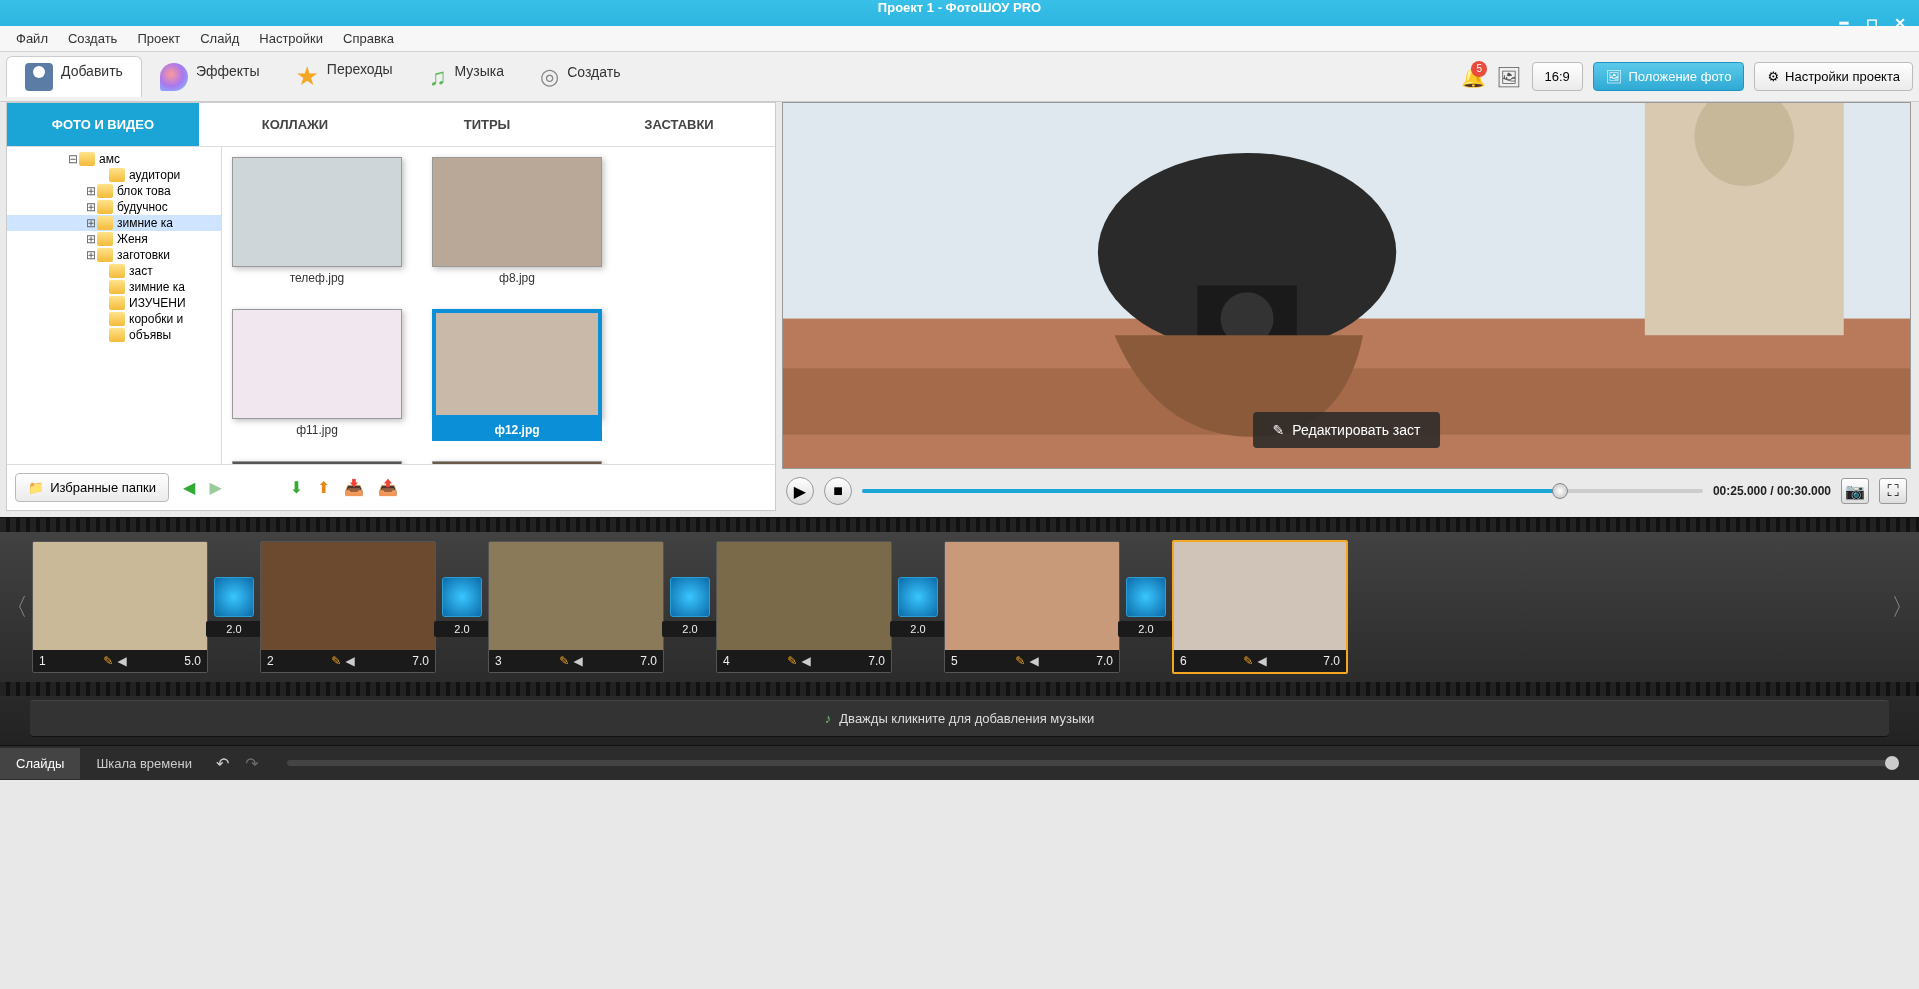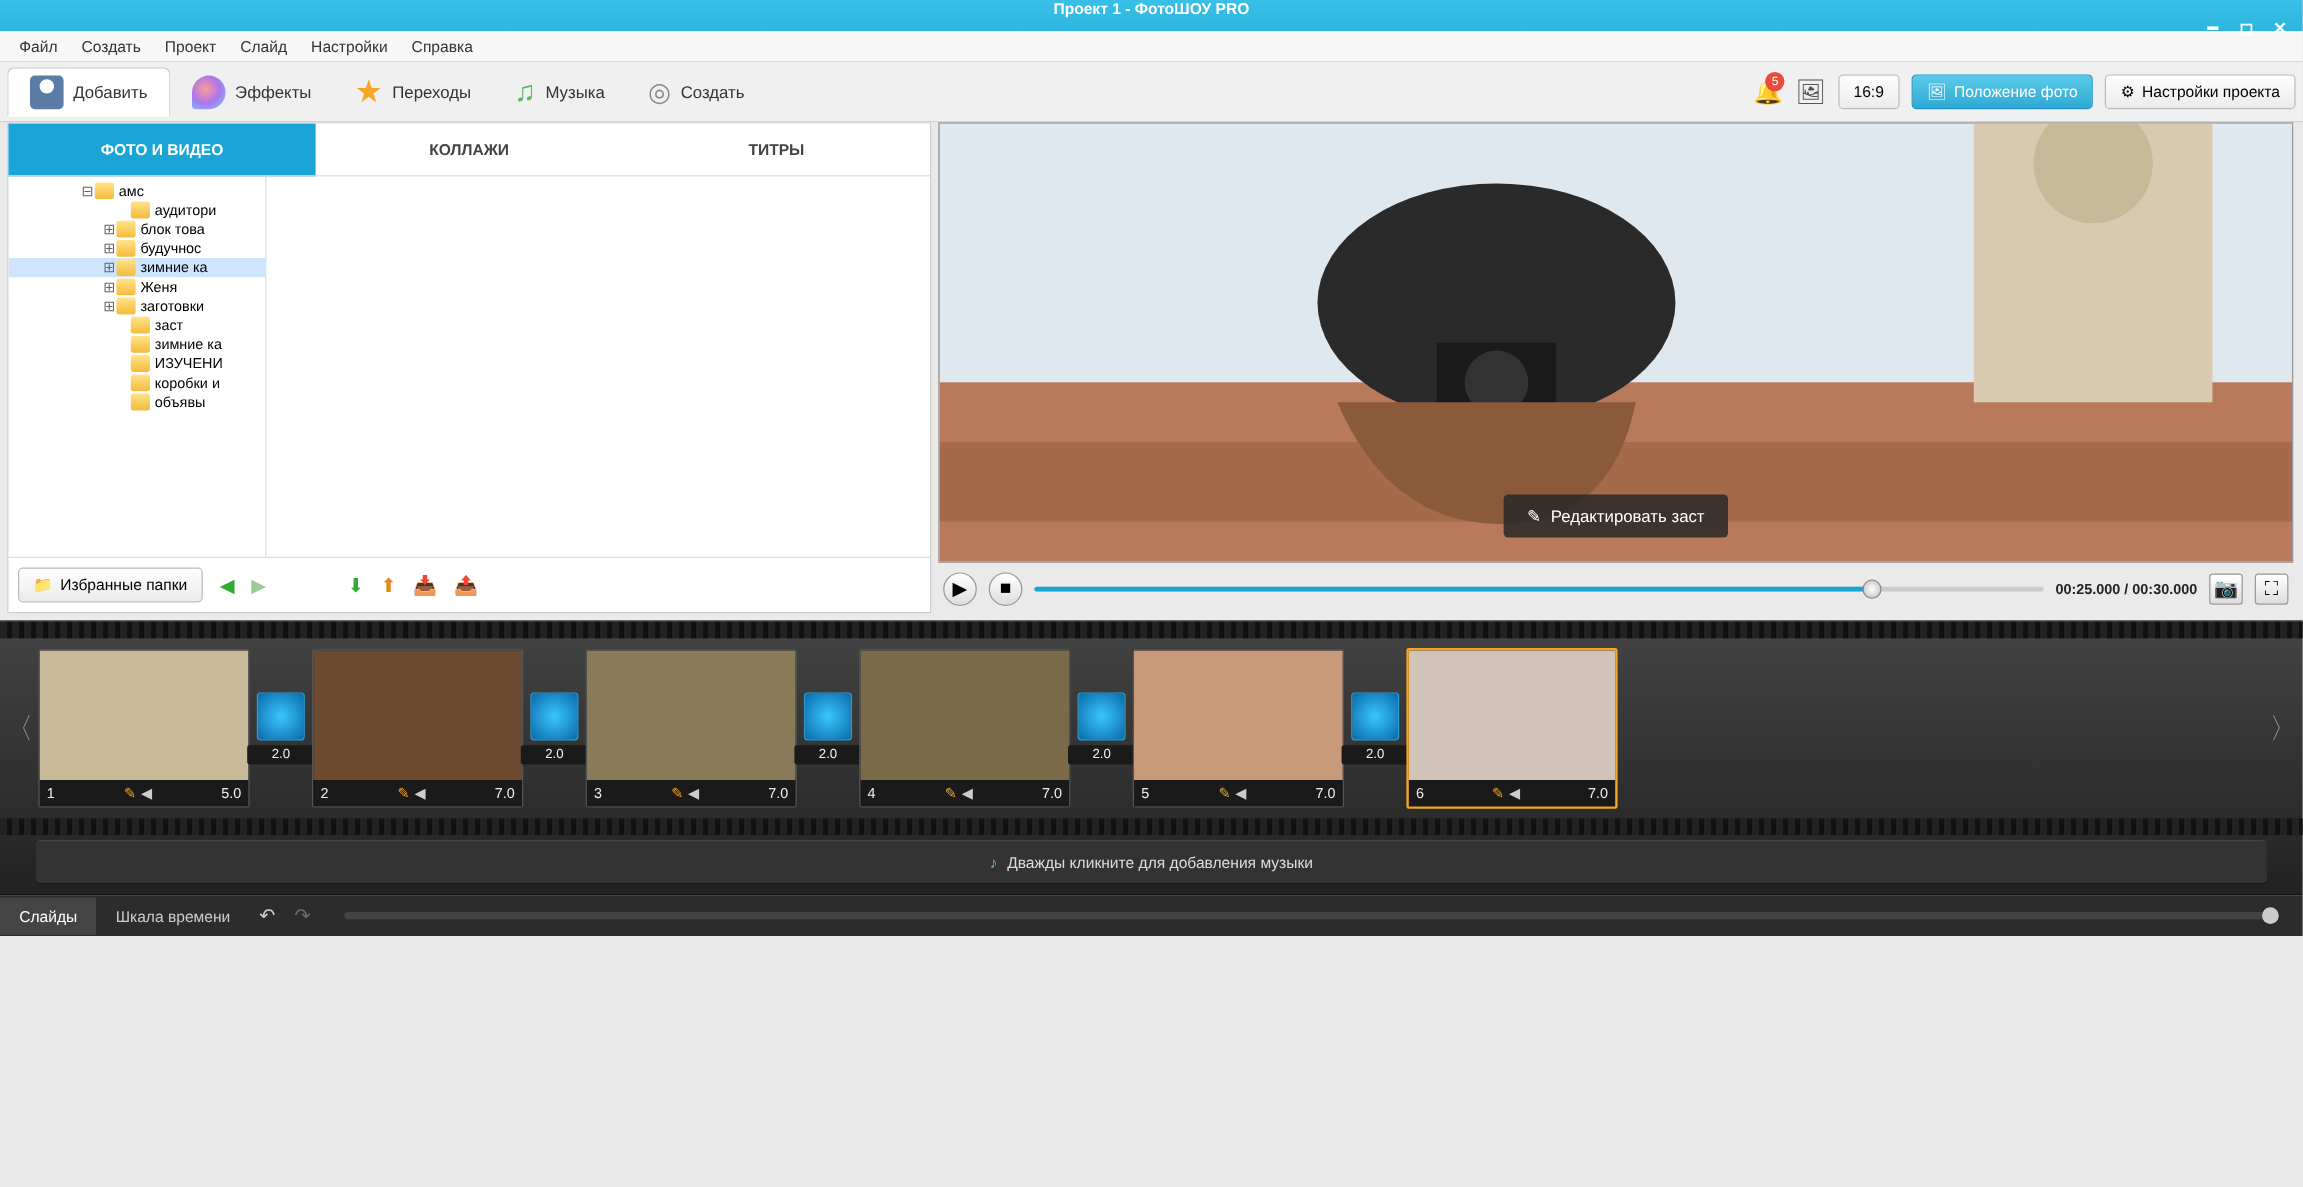--- a/index.html
+++ b/index.html
@@ -10,21 +10,21 @@
 .titlebar .appicon { width: 18px; height: 18px; background: radial-gradient(circle at 30% 30%, #ffc04a, #e07a1a); border-radius: 50%; margin-right: 6px; }
 .titlebar .ctl { margin-left: auto; display: flex; gap: 2px; }
 .titlebar .ctl span { width: 26px; height: 16px; display: flex; align-items: center; justify-content: center; color: #fff; font-size: 14px; cursor: pointer; }
 
 
 .menubar { background: #f7f7f7; border-bottom: 1px solid #d0d0d0; height: 26px; display: flex; align-items: center; padding: 0 6px; font-size: 13px; color: #333; }
 .menubar span { padding: 4px 10px; cursor: pointer; }
 
 
 .topbar { display: flex; align-items: center; background: #f0f0f0; border-bottom: 1px solid #ccc; height: 50px; padding: 4px 6px; }
-.toptab { display: flex; align-items: center; gap: 8px; padding: 6px 18px; font-size: 14px; color: #333; cursor: pointer; border-radius: 6px 6px 0 0; }
+.toptab { display: flex; gap: 8px; padding: 6px 18px; font-size: 14px; color: #333; cursor: pointer; border-radius: 6px 6px 0 0; }
 .toptab.active { background: #fff; border: 1px solid #ccc; border-bottom: none; }
 .toptab .ico { width: 28px; height: 28px; display: inline-block; }
 .rightctls { margin-left: auto; display: flex; align-items: center; gap: 10px; }
 .bellwrap { position: relative; }
 .bellwrap .badge { position: absolute; top: -4px; left: 10px; background: #e94b3c; color: #fff; border-radius: 50%; width: 16px; height: 16px; font-size: 10px; display: flex; align-items: center; justify-content: center; }
 .btn { background: linear-gradient(#fefefe,#ebebeb); border: 1px solid #bbb; border-radius: 4px; padding: 6px 12px; font-size: 13px; cursor: pointer; display: flex; align-items: flex-start; gap: 6px; }
 .btn.blue { background: linear-gradient(#5bcaea,#2fa9d4); color: #fff; border-color: #1e95c4; }
 
 
 .mainrow { display: flex; height: 415px; background: #eaeaea; }
@@ -156,20 +156,21 @@
   </div>
 </div>
 
 <div class="mainrow">
 
   <div class="leftpane">
     <div class="subtabs">
       <div class="subtab active">ФОТО И ВИДЕО</div>
       <div class="subtab">КОЛЛАЖИ</div>
       <div class="subtab">ТИТРЫ</div>
+      <div class="subtab">ЗАСТАВКИ</div>
     </div>
     <div class="browsewrap">
       <div class="tree" id="tree">
           <div class="item" style="padding-left: 60px;">
             <span class="exp">⊟</span>
             <span class="fld"></span>
             <span>амс</span>
           </div>
           <div class="item" style="padding-left: 90px;">
             <span class="exp"></span>
@@ -218,20 +219,44 @@
           </div>
           <div class="item" style="padding-left: 90px;">
             <span class="exp"></span>
             <span class="fld"></span>
             <span>коробки и</span>
           </div>
           <div class="item" style="padding-left: 90px;">
             <span class="exp"></span>
             <span class="fld"></span>
             <span>объявы</span>
+          </div>
+        </div>
+      <div class="thumbs" id="thumbs">
+          <div class="thumb">
+            <div class="img" style="background:#cfd6da"></div>
+            <div class="lbl">телеф.jpg</div>
+          </div>
+          <div class="thumb">
+            <div class="img" style="background:#b9a898"></div>
+            <div class="lbl">ф8.jpg</div>
+          </div>
+          <div class="thumb">
+            <div class="img" style="background:#f0e8ee"></div>
+            <div class="lbl">ф11.jpg</div>
+          </div>
+          <div class="thumb sel">
+            <div class="img" style="background:#c9b9a8"></div>
+            <div class="lbl">ф12.jpg</div>
+          </div>
+          <div class="thumb">
+            <div class="img" style="background:#555"></div>
+          </div>
+          <div class="thumb">
+            <div class="img" style="background:#6b5a48"></div>
           </div>
         </div>
     </div>
     <div class="favorites">
       <div class="btn">
         <span style="color:#e58a1a">📁</span>
         <span>Избранные папки</span>
       </div>
       <span class="smallico" style="color:#3a3">◀</span>
       <span class="smallico" style="color:#9c9">▶</span>

